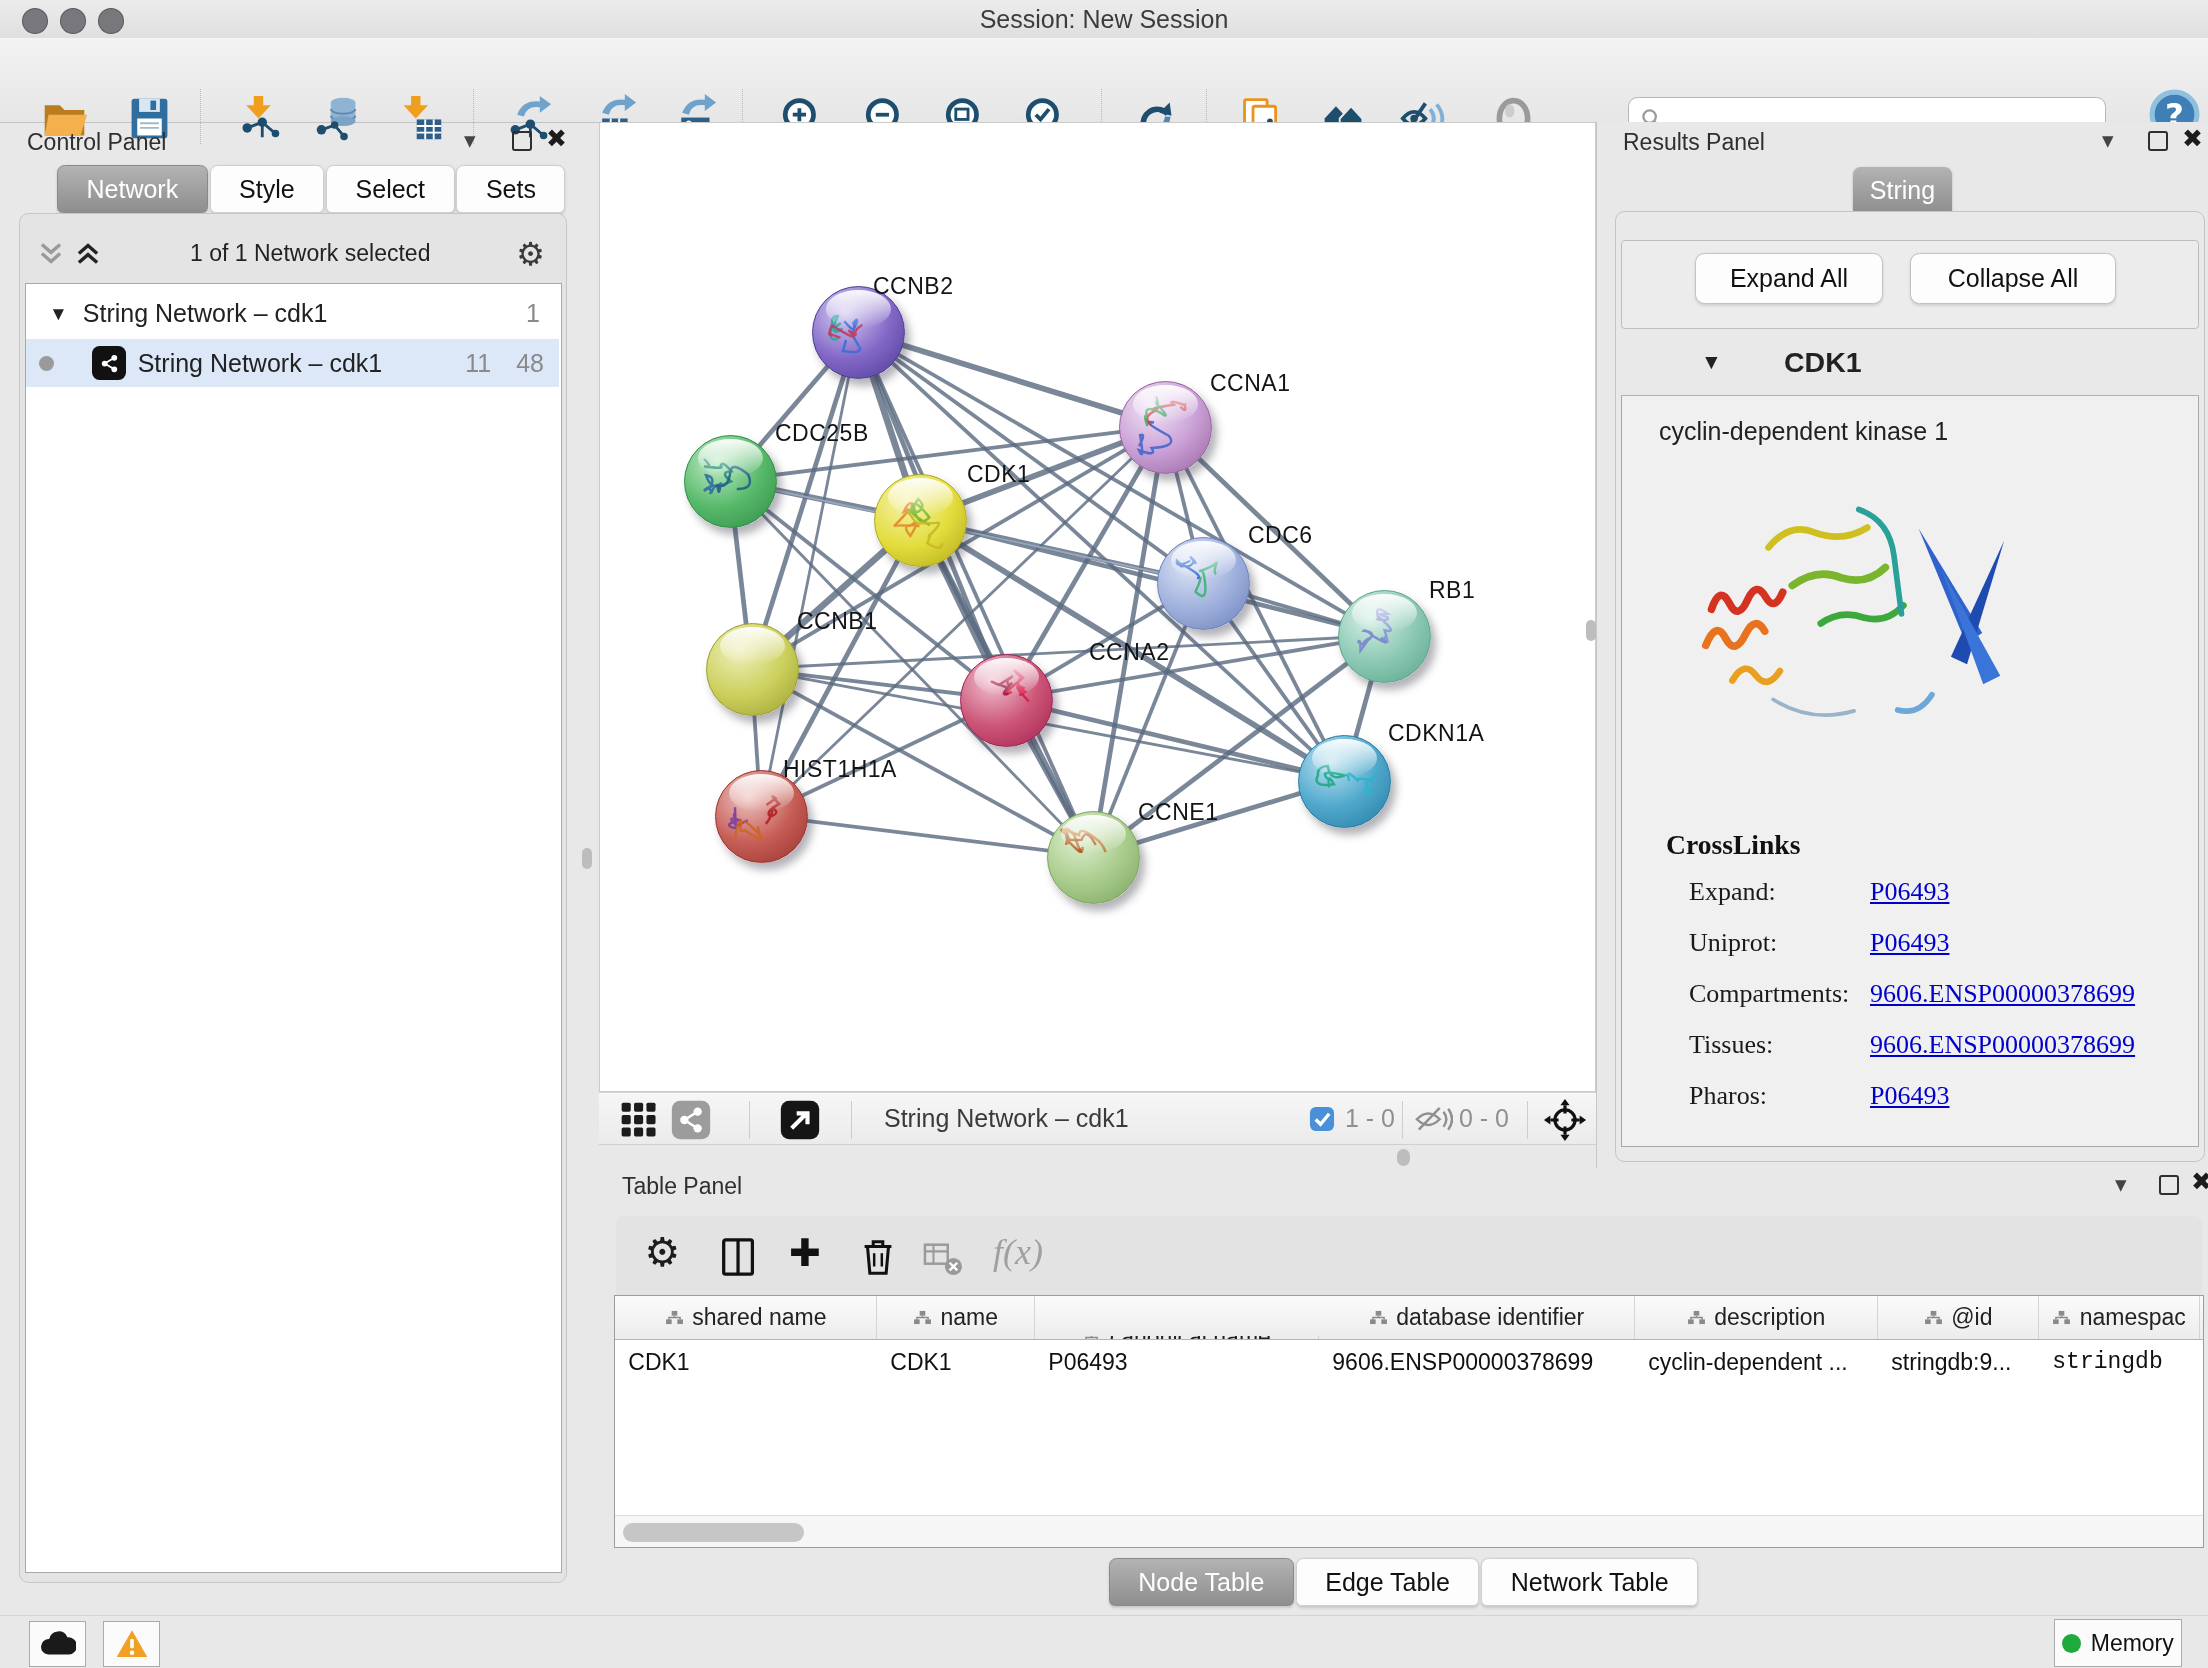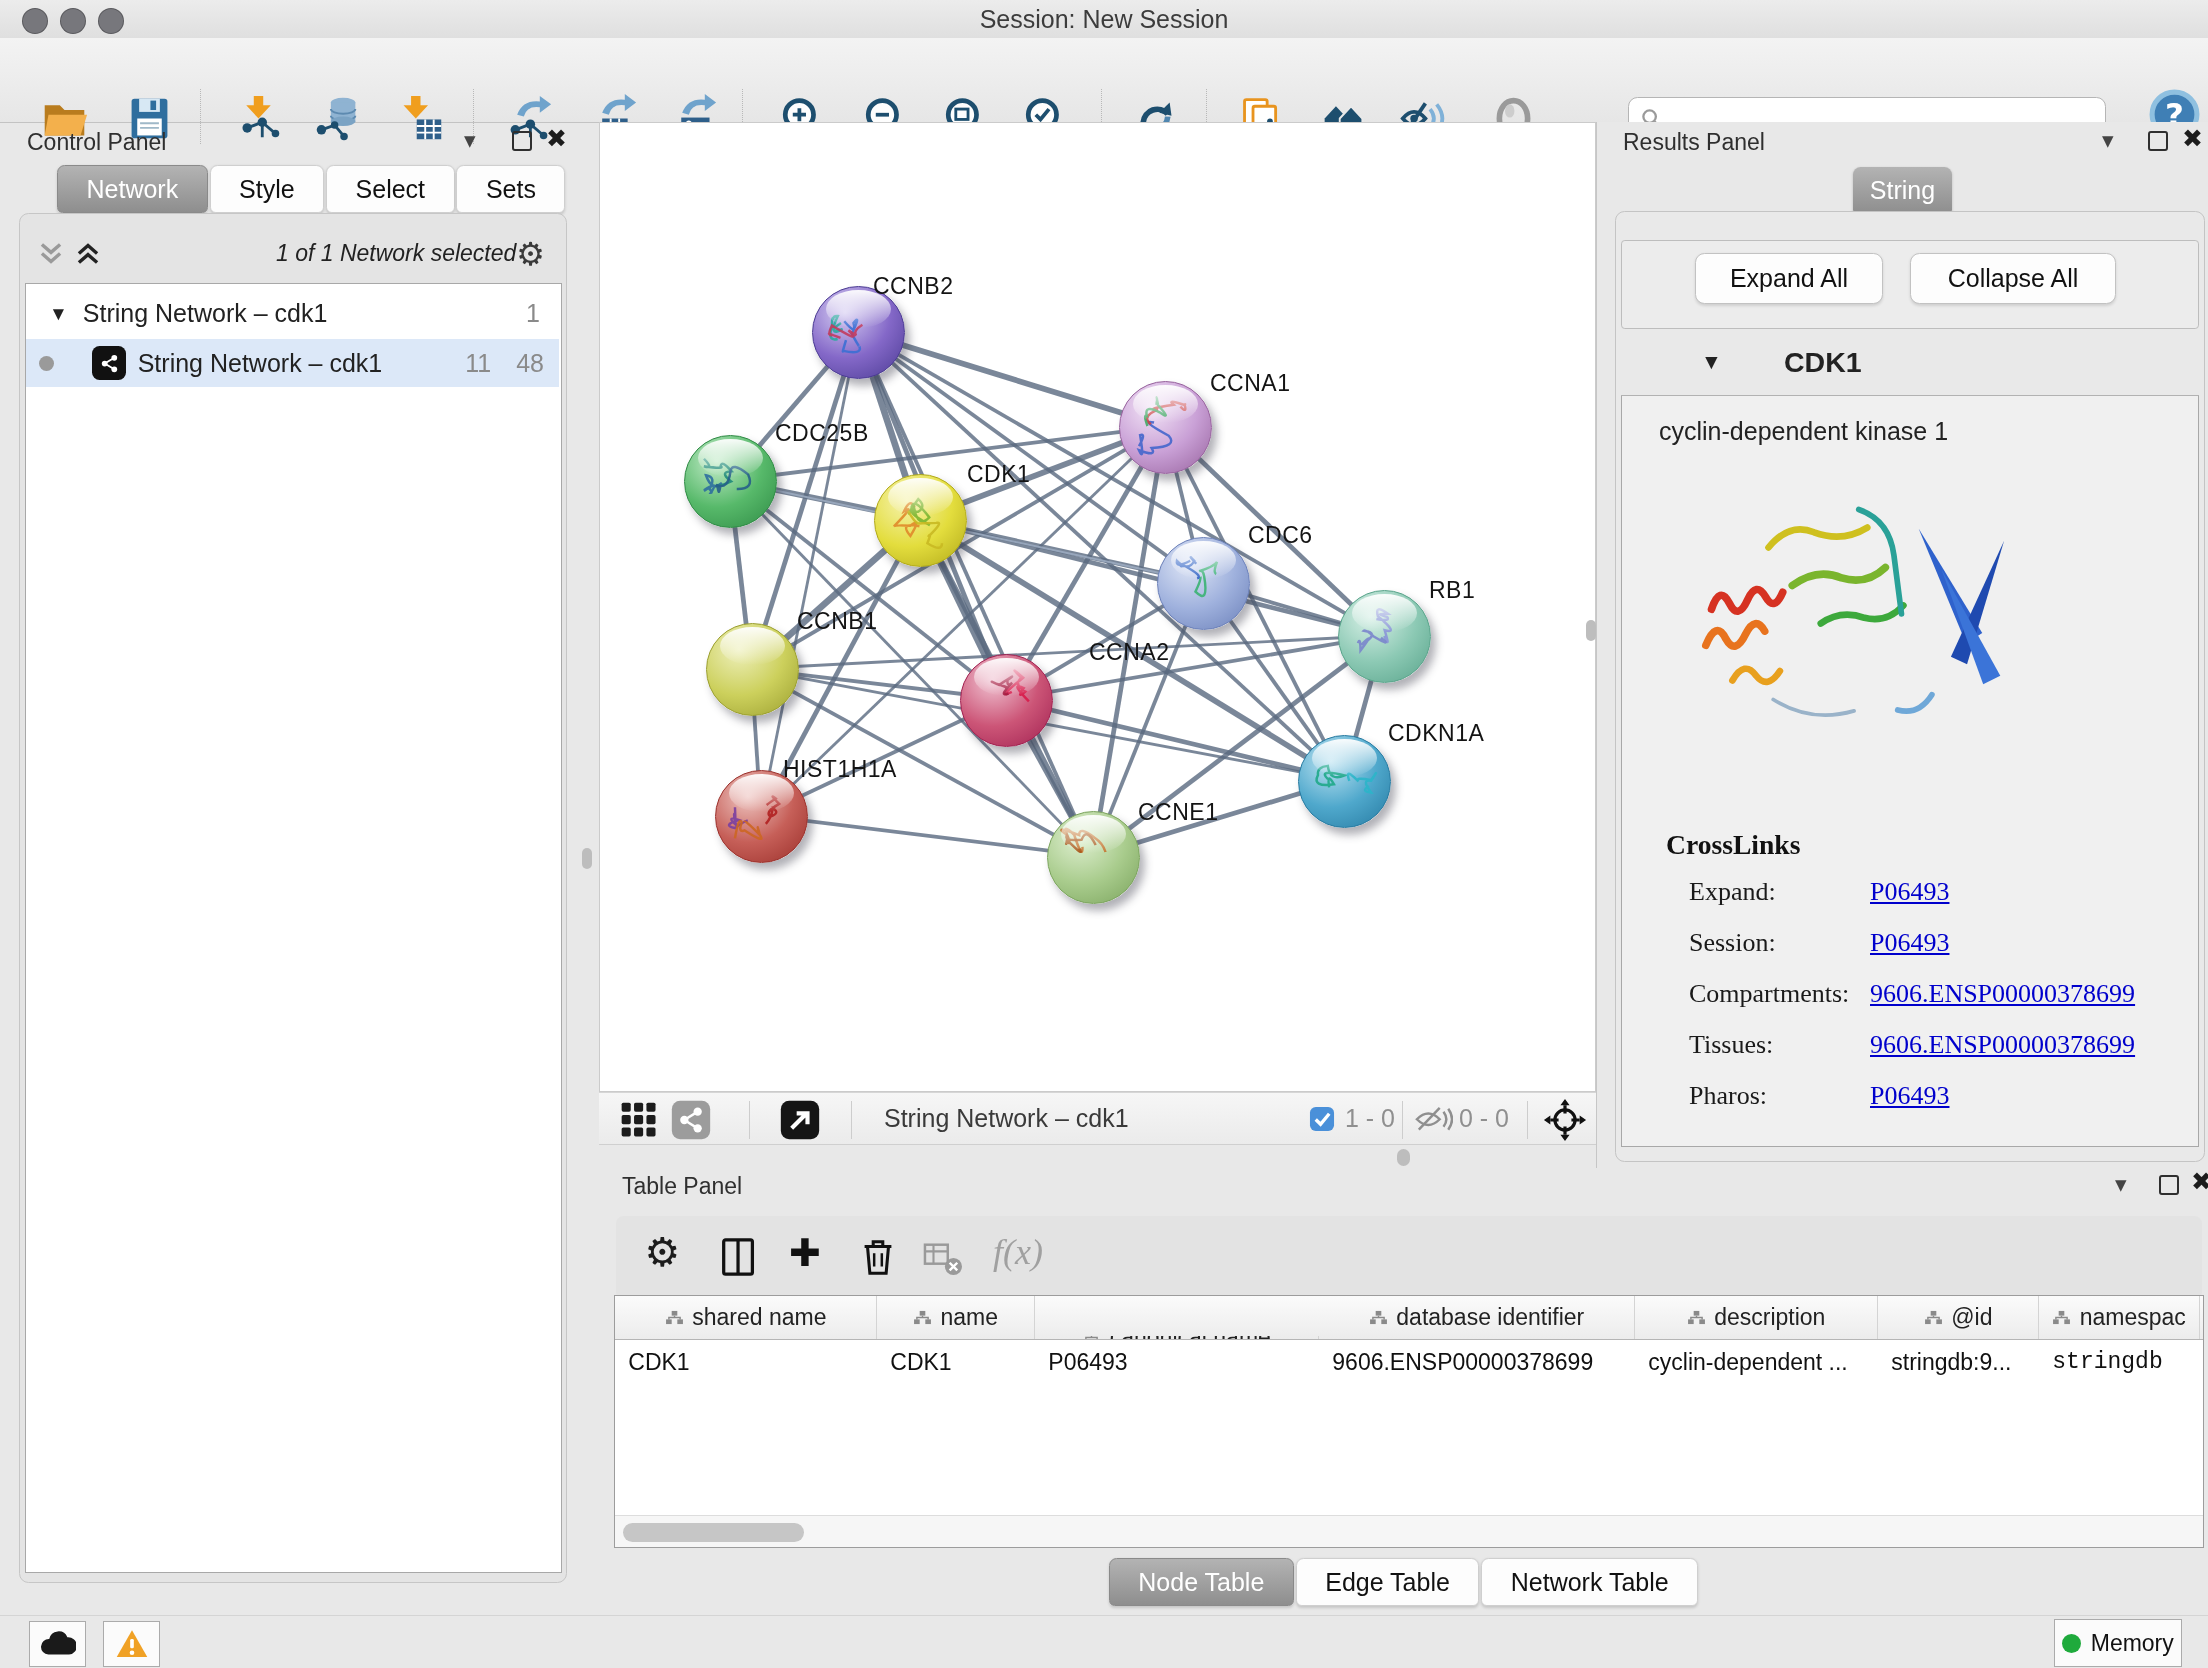--- a/index.html
+++ b/index.html
@@ -19,21 +19,21 @@
   
   .ptitle{font-size:23px;color:#2f2f2f;}
   .wctl-caret{font-size:23px;color:#444;font-family:"DejaVu Sans",sans-serif;}
   .wctl-float{display:inline-block;width:16px;height:16px;border:2.9px solid #2f2f2f;border-radius:2.9px;}
   .wctl-close{font-size:25px;color:#1c1c1c;font-weight:bold;font-family:"DejaVu Sans",sans-serif;}
   
   .ctab,.btab{height:46px;line-height:46px;padding:0 28.5px;font-size:25px;background:#fdfdfd;border:1px solid #cfcfcf;border-radius:7.6px 7.6px 5.7px 5.7px;color:#111;box-shadow:0 1.9px 2.9px rgba(0,0,0,.15);}
   .ctab.sel,.btab.sel{background:linear-gradient(#b3b3b3,#8e8e8e);color:#fff;border-color:#8a8a8a;}
   .cp-container{position:absolute;left:19px;top:213px;width:546px;height:1368px;background:#e4e4e4;border:1px solid #c6c6c6;border-radius:9.5px;}
   .cp-status{position:absolute;left:25px;top:228px;width:535px;height:51px;display:flex;align-items:center;}
-  .cp-status .stxt{flex:1;text-align:right;font-size:23px;color:#222;font-style:italic;}
+  .cp-status .stxt{flex:1;text-align:center;font-size:23px;color:#222;}
   .cp-list{position:absolute;left:25px;top:283px;width:535px;height:1288px;background:#fff;border:1px solid #a8a8a8;}
   .nrow{position:absolute;left:0;width:533px;height:48px;display:flex;align-items:center;font-size:25px;}
   .ncount{color:#8a8a8a;font-size:25px;}
   .shareicon{width:34px;height:34px;border-radius:7.6px;background:#111;display:flex;align-items:center;justify-content:center;}
   
   .canvas{position:absolute;left:599px;top:122px;width:997px;height:970px;background:#fff;border:1px solid #cbcbcb;box-sizing:border-box;}
   #edgesvg{position:absolute;left:599px;top:122px;}
   .nodelayer{position:absolute;left:599px;top:122px;width:997px;height:970px;}
   .node{position:absolute;width:91px;height:91px;border-radius:50%;border:1px solid #444;box-shadow:4.8px 6.7px 8.6px rgba(50,50,65,.38);}
   .gloss{position:absolute;left:14%;top:3%;width:72%;height:42%;border-radius:50%;background:linear-gradient(rgba(255,255,255,.95),rgba(255,255,255,0));}
@@ -536,21 +536,21 @@
     <path d="M95 255 q40 25 85 12" stroke="#9ab3c9" stroke-width="4" fill="none" stroke-linecap="round"></path>
   </svg>
 
   <div class="abs" style="left:1666px;top:829px;font-family:'Liberation Serif',serif;font-weight:bold;font-size:27.6px;color:#111">CrossLinks</div>
   <div class="abs" style="left:1689px;top:866px;width:504px">
       <div class="clrow">
         <span class="cll">Expand:</span>
         <a class="cla" href="#">P06493</a>
       </div>
       <div class="clrow">
-        <span class="cll">Session:</span>
+        <span class="cll">Uniprot:</span>
         <a class="cla" href="#">P06493</a>
       </div>
       <div class="clrow">
         <span class="cll">Compartments:</span>
         <a class="cla" href="#">9606.ENSP00000378699</a>
       </div>
       <div class="clrow">
         <span class="cll">Tissues:</span>
         <a class="cla" href="#">9606.ENSP00000378699</a>
       </div>

